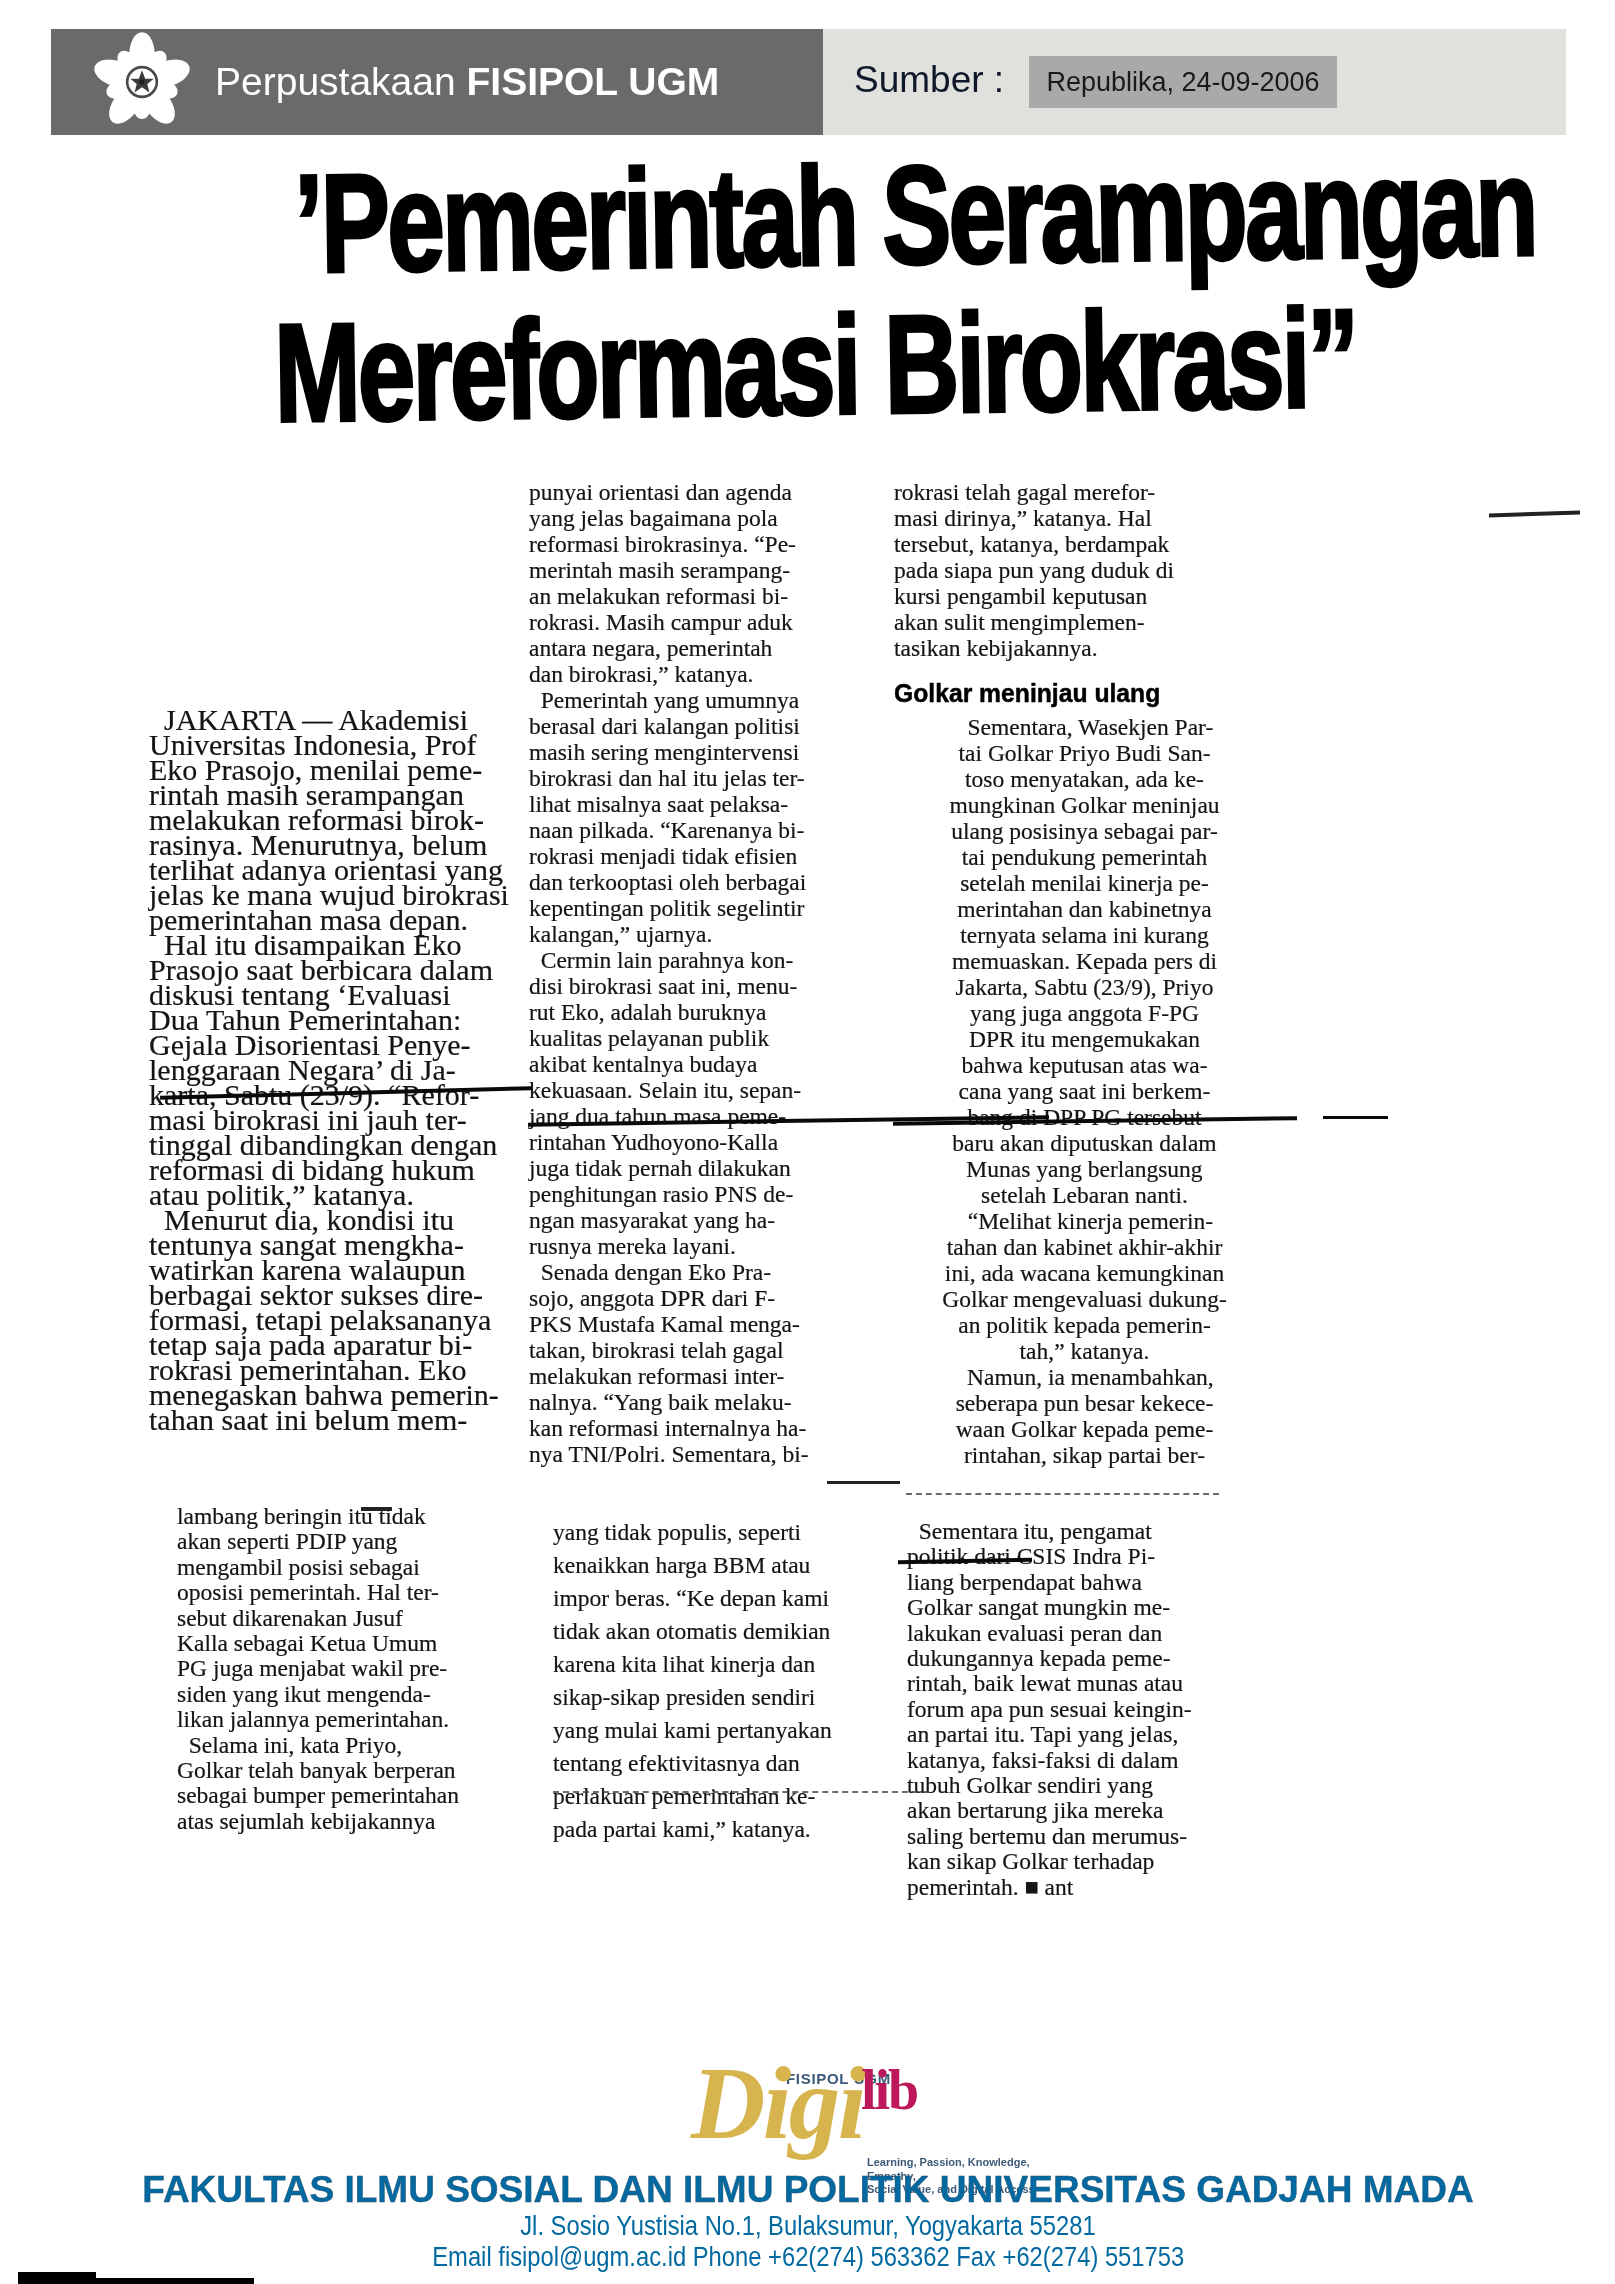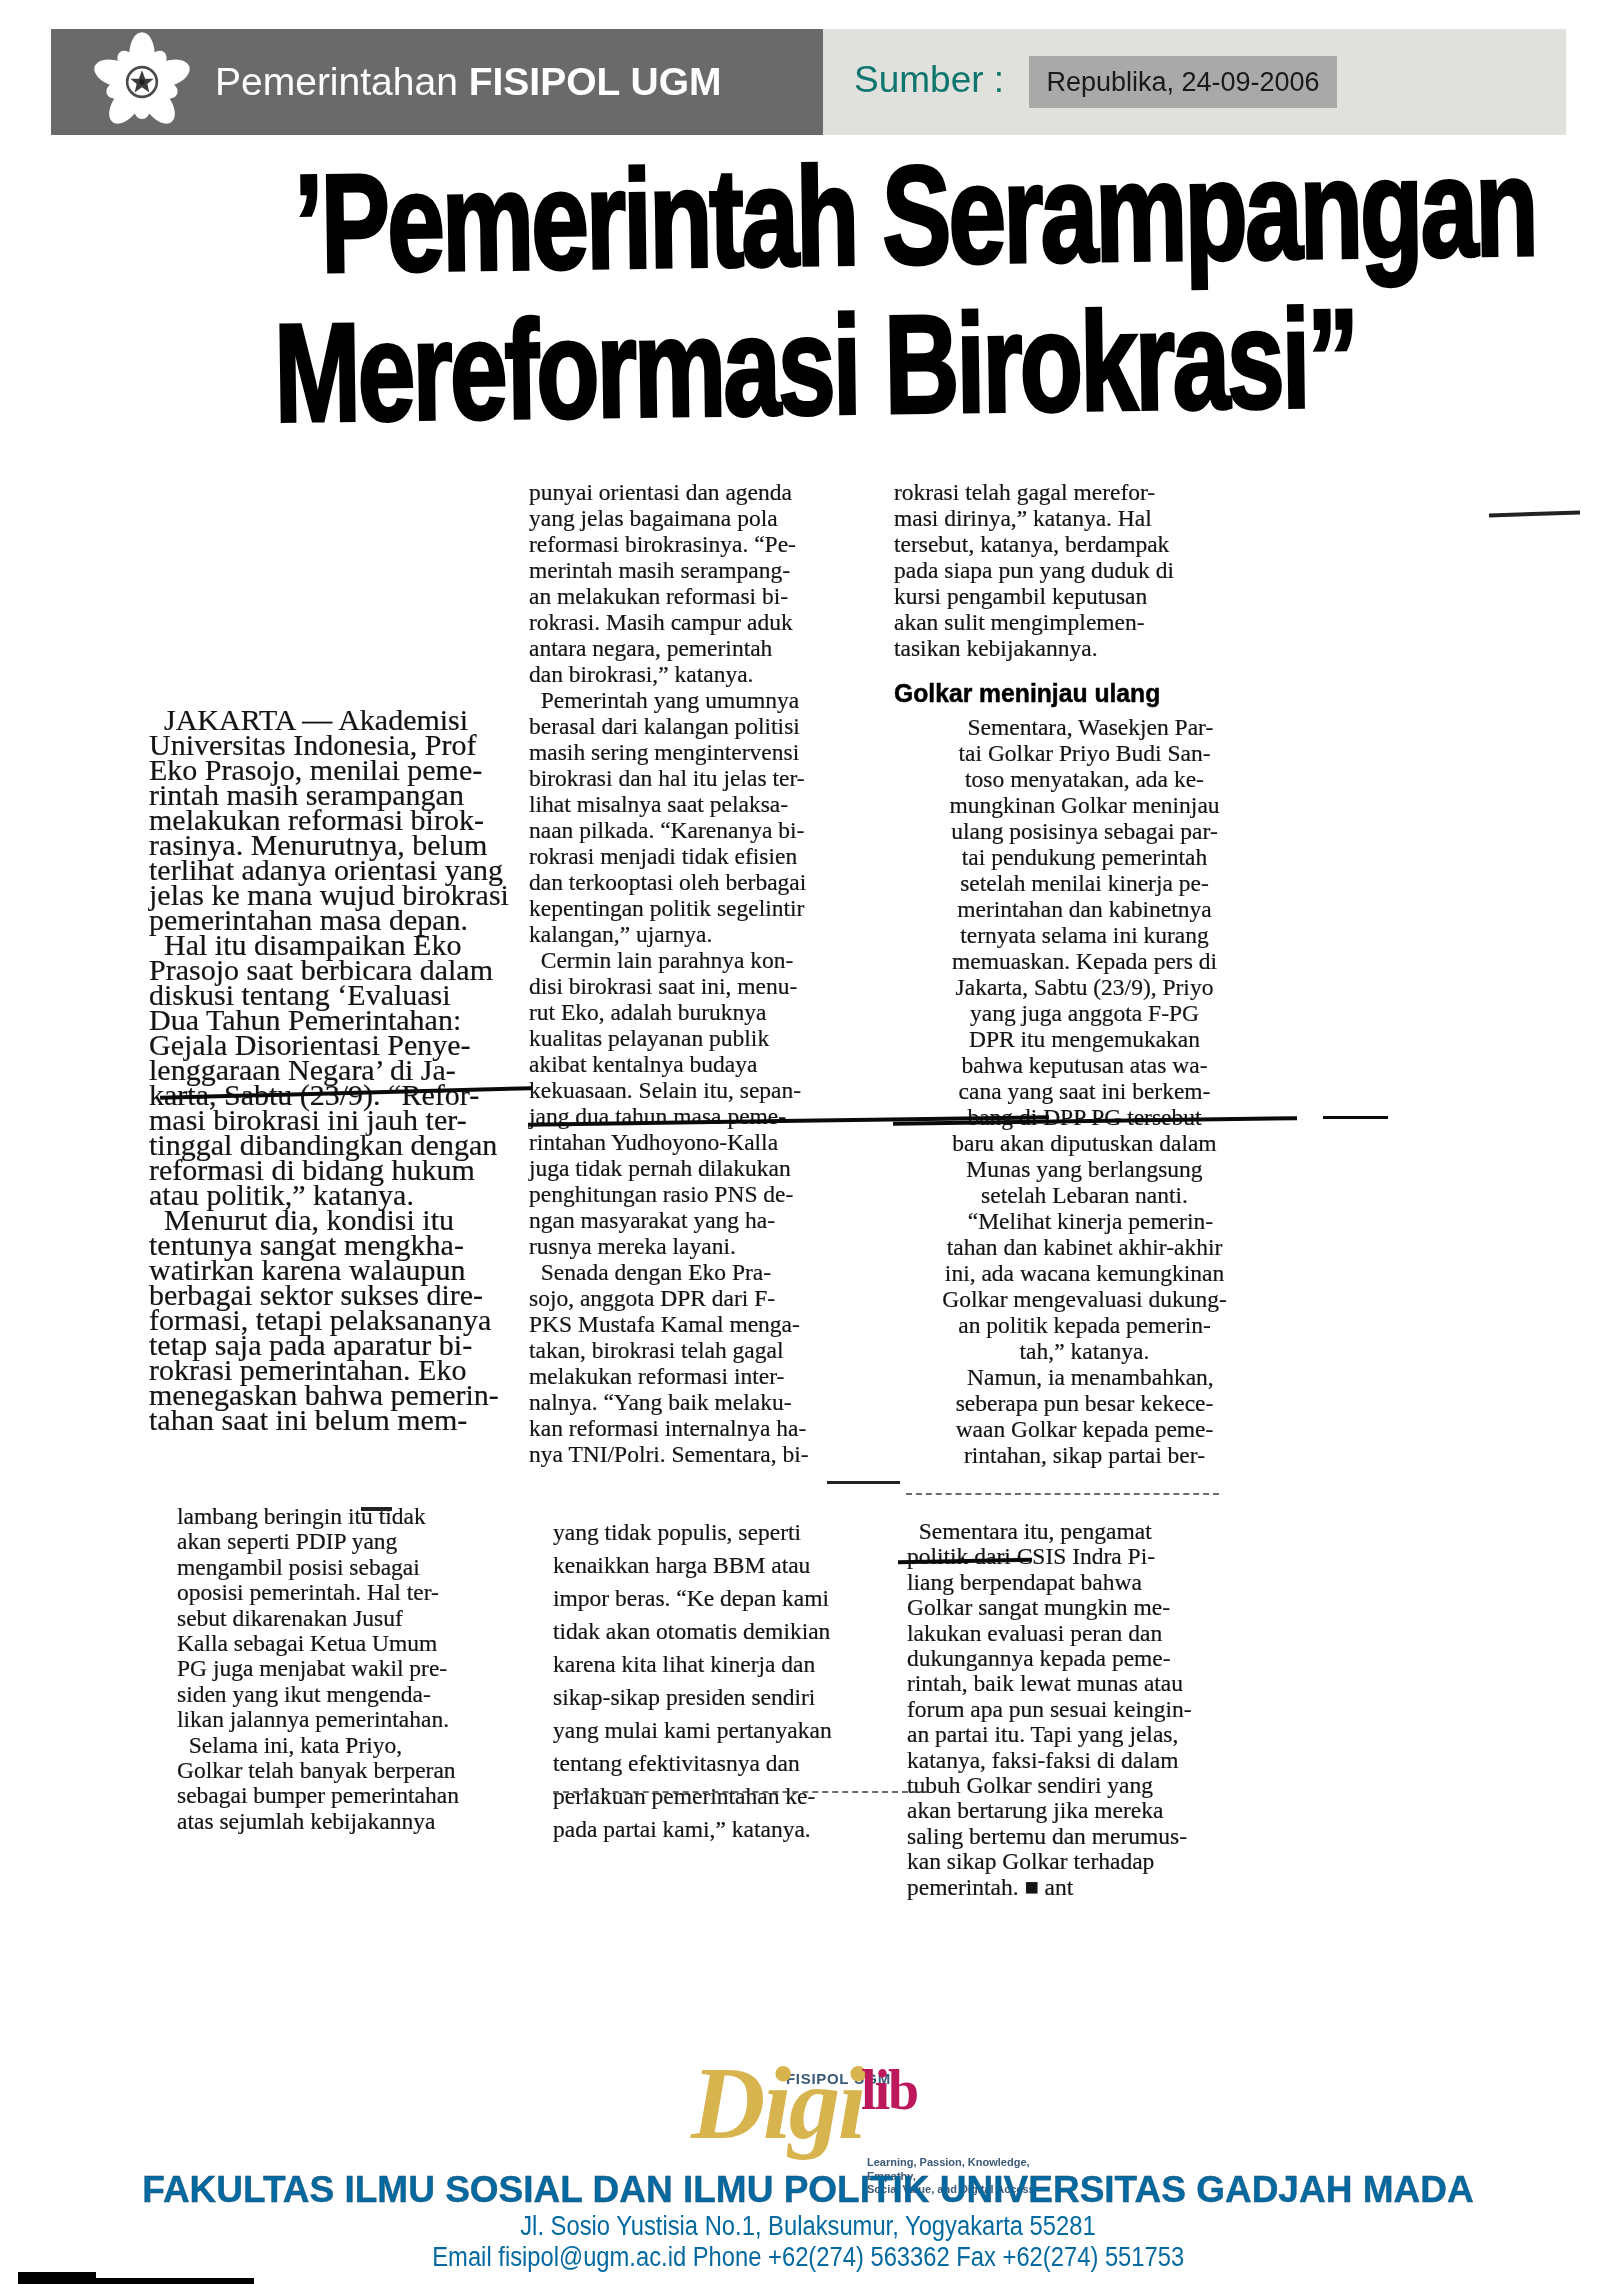--- a/index.html
+++ b/index.html
@@ -7,21 +7,21 @@
         font-family:"Liberation Serif","DejaVu Serif",serif;color:#141414;}
 
   
   .bar-left{position:absolute;left:51px;top:29px;width:772px;height:106px;background:#6a6a6a;}
   .bar-right{position:absolute;left:823px;top:29px;width:743px;height:106px;background:#e0e0dd;}
   .lib-title{position:absolute;left:164px;top:31px;color:#ffffff;font-family:"Liberation Sans",sans-serif;
              font-size:39px;letter-spacing:0px;white-space:nowrap;}
   .lib-title b{font-weight:700;}
   .ugm-logo{position:absolute;left:38px;top:0px;}
   .sumber-label{position:absolute;left:31px;top:30px;font-family:"Liberation Sans",sans-serif;
-                font-size:37px;color:#0f766e;}
+                font-size:37px;color:#0f172a;}
   .source-box{position:absolute;left:206px;top:27px;width:308px;height:52px;background:#a9a9a9;
               font-family:"Liberation Sans",sans-serif;font-size:27px;color:#1a1a1a;
               display:flex;align-items:center;justify-content:center;white-space:nowrap;}
 
   
   .headline{position:absolute;left:78px;top:142px;width:1473px;margin:0;text-align:center;
             transform:rotate(-0.8deg);font-family:"Liberation Sans",sans-serif;font-weight:700;color:#000;}
   .hl-line{display:inline-block;font-size:140px;line-height:149px;letter-spacing:-3.9px;
            transform:scaleX(0.74);transform-origin:center top;-webkit-text-stroke:3.3px #000;white-space:nowrap;}
 
@@ -104,21 +104,21 @@
           </g>
         <g transform="rotate(324 50 50)">
             <ellipse cx="50" cy="30" rx="9" ry="15"></ellipse>
           </g>
       </g>
       <circle cx="50" cy="50" r="19" fill="#ffffff"></circle>
       <circle cx="50" cy="50" r="14" fill="none" stroke="#4a4a4a" stroke-width="2.5"></circle>
       <path d="M50 39 L53 47 L61 47 L55 52 L57 60 L50 55 L43 60 L45 52 L39 47 L47 47 Z" fill="#3c3c3c"></path>
       <circle cx="50" cy="50" r="2.5" fill="#202020"></circle>
     </svg>
-    <div class="lib-title"><span>Pemerintahan </span><b>FISIPOL UGM</b></div>
+    <div class="lib-title"><span>Perpustakaan </span><b>FISIPOL UGM</b></div>
   </div>
   <div class="bar-right">
     <span class="sumber-label">Sumber :</span>
     <span class="source-box">Republika, 24-09-2006</span>
   </div>
 
   <h1 class="headline">
     <span class="hl-line">’Pemerintah Serampangan</span><br>
     <span class="hl-line">Mereformasi Birokrasi”</span>
   </h1>

